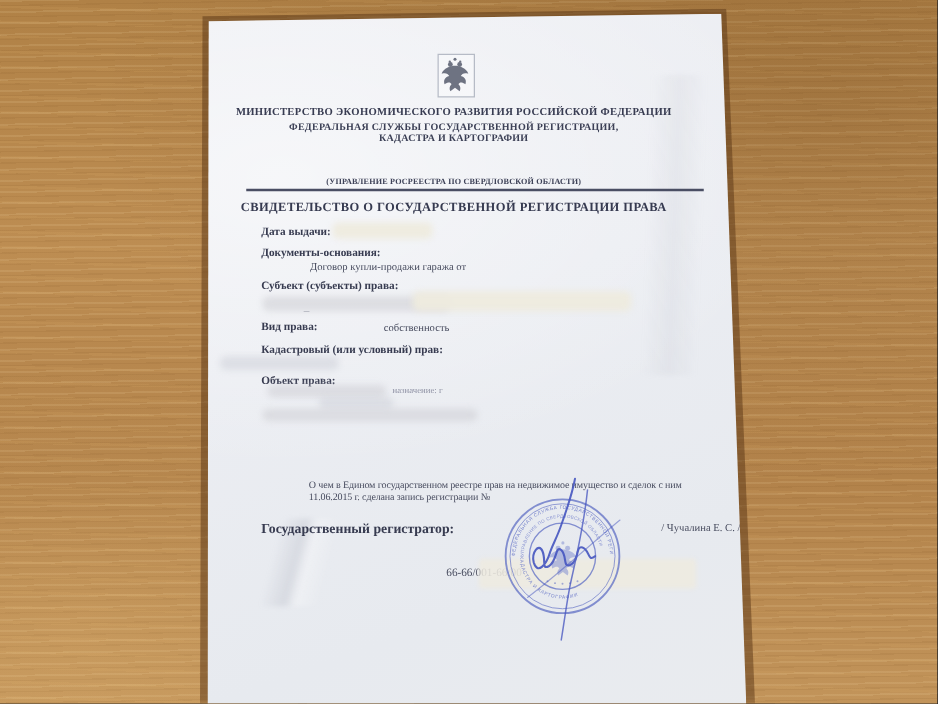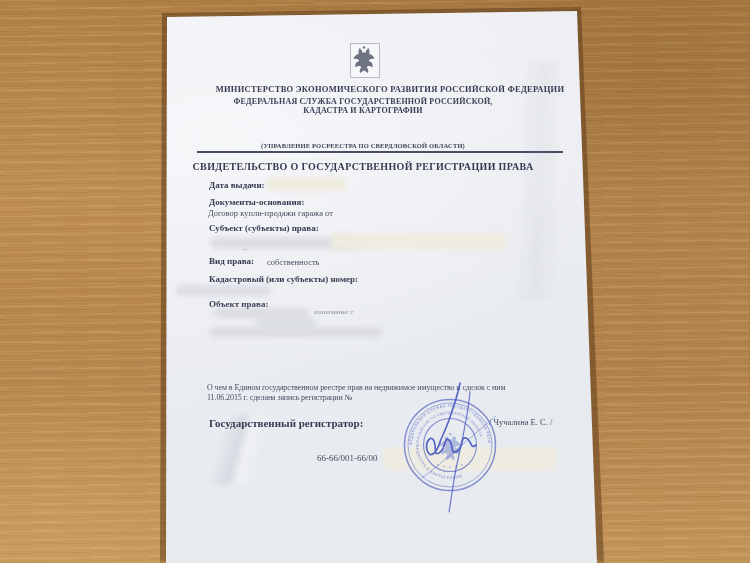--- a/index.html
+++ b/index.html
@@ -41,29 +41,29 @@
   .crease2{
     position:absolute;left:495px;top:60px;width:80px;height:240px;
     background:linear-gradient(92deg, transparent 30%, rgba(160,163,175,0.10) 55%, transparent 80%);
     filter:blur(2px);
   }
   
   .t{position:absolute;white-space:nowrap;color:#3e4156;}
   .center-col{position:absolute;left:183px;top:0;width:360px;height:563px;text-align:center;}
   .center-col .t{left:0;width:100%;}
   .b{font-weight:bold;}
-  .ministry{top:84px;font-size:8.5px;letter-spacing:.25px;color:#383c52;margin-left:27px;}
+  .ministry{top:84px;font-size:8.5px;letter-spacing:.25px;color:#383c52;}
   .svc{font-size:8px;letter-spacing:.2px;color:#3c4056;}
   .svc3{font-size:7px;letter-spacing:.2px;}
   .off{font-size:7.5px;letter-spacing:.15px;color:#3e4258;}
   .off3{font-size:6.5px;}
   .rule{position:absolute;left:197px;top:151px;width:366px;height:2px;background:#4a4e63;}
   .title{top:161px;font-size:10px;letter-spacing:.35px;color:#363a50;}
   .lbl{font-size:9px;font-weight:bold;color:#373b50;font-family:Liberation Serif, serif;}
-  .val{font-size:8.5px;color:#474b5e;}
+  .val{font-size:8.5px;color:#474b5e;margin-left:40px;}
   .small{font-size:8px;letter-spacing:-.1px;}
   .frag{font-size:7px;color:#70738a;opacity:.75;filter:blur(.3px);}
   .dash{font-size:9px;color:#8b8e9c;opacity:.8;}
   
   .smudge{position:absolute;border-radius:5px;filter:blur(2.5px);}
   .sm-warm{background:rgba(238,235,222,0.95);}
   .sm-gray{background:rgba(205,206,212,0.55);}
   .sm-faint{background:rgba(196,198,208,0.4);}
   .whiteout{position:absolute;left:383px;top:447px;width:174px;height:24px;
     background:rgba(238,235,224,0.88);filter:blur(1.5px);border-radius:3px;}
@@ -95,21 +95,21 @@
           <circle cx="18.5" cy="5.5" r="1"></circle>
           <circle cx="10" cy="8" r="2.1"></circle>
           <circle cx="18" cy="8" r="2.1"></circle>
           <path d="M14,9 C10,9 4,11 2.5,16 C6,15 8,16 9,18 C5,19 4,22 5,25 C8,23 10,23 11,25 C9,27 9,29 10,31 L14,28 L18,31 C19,29 19,27 17,25 C18,23 20,23 23,25 C24,22 23,19 19,18 C20,16 22,15 25.5,16 C24,11 18,9 14,9 Z"></path>
         </g>
       </svg>
     </div>
 
     <div class="center-col">
       <div class="t b ministry">МИНИСТЕРСТВО ЭКОНОМИЧЕСКОГО РАЗВИТИЯ РОССИЙСКОЙ ФЕДЕРАЦИИ</div>
-      <div class="t b svc" style="top:97px">ФЕДЕРАЛЬНАЯ СЛУЖБА ГОСУДАРСТВЕННОЙ РОССИЙСКОЙ,</div>
+      <div class="t b svc" style="top:97px">ФЕДЕРАЛЬНАЯ СЛУЖБЫ ГОСУДАРСТВЕННОЙ РЕГИСТРАЦИИ,</div>
       <div class="t b svc" style="top:106px">КАДАСТРА И КАРТОГРАФИИ</div>
       <div class="t b off off3" style="top:142px">(УПРАВЛЕНИЕ РОСРЕЕСТРА ПО СВЕРДЛОВСКОЙ ОБЛАСТИ)</div>
       <div class="t b title">СВИДЕТЕЛЬСТВО О ГОСУДАРСТВЕННОЙ РЕГИСТРАЦИИ ПРАВА</div>
     </div>
 
     <div class="rule"></div>
 
     <div class="t lbl" style="left:209px;top:180px">Дата выдачи:</div>
     <div class="smudge sm-warm" style="left:266px;top:178px;width:80px;height:13px"></div>
 
@@ -117,21 +117,21 @@
     <div class="t val" style="left:208px;top:208px">Договор купли-продажи гаража от</div>
 
     <div class="t lbl" style="left:209px;top:223px">Субъект (субъекты) права:</div>
     <div class="smudge sm-gray" style="left:210px;top:237px;width:150px;height:12px"></div>
     <div class="smudge sm-warm" style="left:330px;top:233px;width:175px;height:16px"></div>
     <div class="t dash" style="left:243px;top:243px">–</div>
 
     <div class="t lbl" style="left:209px;top:256px">Вид права:</div>
     <div class="t val" style="left:267px;top:257px">собственность</div>
 
-    <div class="t lbl" style="left:209px;top:274px">Кадастровый (или субъекты) номер:</div>
+    <div class="t lbl" style="left:209px;top:274px">Кадастровый (или условный) прав:</div>
     <div class="smudge sm-faint" style="left:176px;top:285px;width:95px;height:11px"></div>
 
     <div class="t lbl" style="left:209px;top:299px">Объект права:</div>
     <div class="smudge sm-gray" style="left:214px;top:308px;width:95px;height:10px"></div>
     <div class="t frag" style="left:314px;top:308px">назначение: г</div>
     <div class="smudge sm-faint" style="left:255px;top:318px;width:60px;height:9px"></div>
     <div class="smudge sm-gray" style="left:210px;top:327px;width:172px;height:10px"></div>
 
 
     <div class="t val small" style="left:207px;top:383px">О чем в Едином государственном реестре прав на недвижимое имущество и сделок с ним</div>

